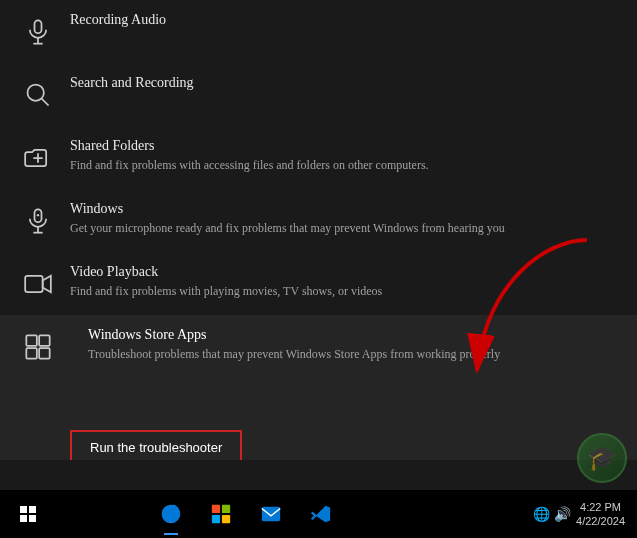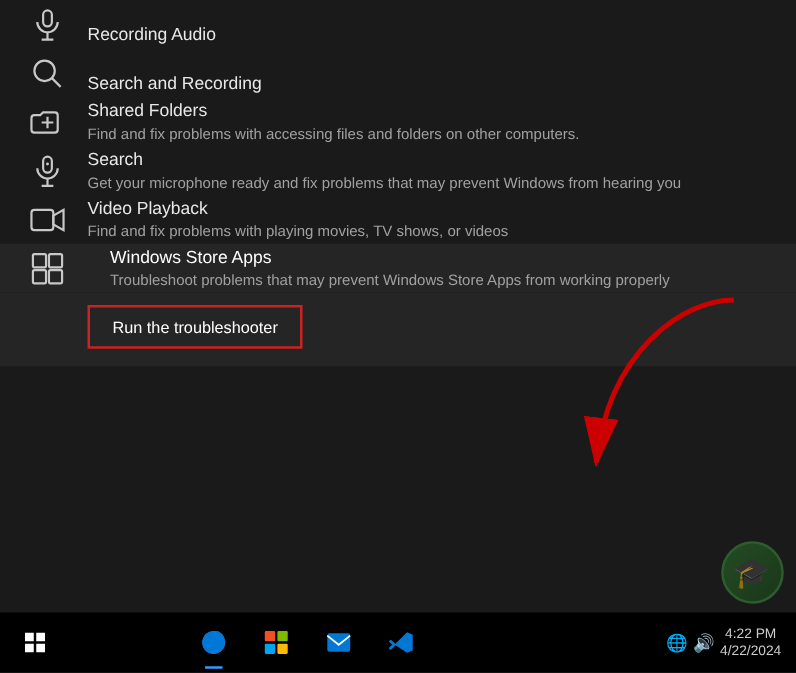--- a/index.html
+++ b/index.html
@@ -15,24 +15,25 @@
 
     .main-content {
       width: 100%;
       height: 460px;
       background: #1a1a1a;
       overflow: hidden;
     }
 
     .list-item {
       display: flex;
-      align-items: flex-end;
-      padding: 0 20px;
+      align-items: flex-start;
+      padding: 12px 20px;
       cursor: pointer;
       border-bottom: 1px solid transparent;
+      font-family: Liberation Serif, serif;
     }
 
     .item-icon {
       width: 36px;
       height: 36px;
       min-width: 36px;
       display: flex;
       align-items: center;
       justify-content: center;
       margin-right: 14px;
@@ -81,20 +82,21 @@
     .run-btn {
       display: inline-block;
       padding: 8px 18px;
       border: 2px solid #cc2222;
       background: transparent;
       color: #ffffff;
       font-size: 13px;
       font-family: 'Segoe UI', sans-serif;
       cursor: pointer;
       font-weight: 400;
+      margin-top: 42px;
     }
 
     
     .arrow-container {
       position: absolute;
       top: 230px;
       right: 30px;
       width: 180px;
       height: 180px;
       pointer-events: none;
@@ -235,21 +237,21 @@
     <div class="item-icon">
       <svg viewBox="0 0 24 24">
         <rect x="9" y="2" width="6" height="11" rx="3"></rect>
         <path d="M5 10a7 7 0 0014 0"></path>
         <line x1="12" y1="17" x2="12" y2="22"></line>
         <line x1="8" y1="22" x2="16" y2="22"></line>
         <circle cx="12" cy="7" r="1" fill="#c8c8c8" stroke="none"></circle>
       </svg>
     </div>
     <div class="item-text">
-      <div class="item-title">Search</div>
+      <div class="item-title">Windows</div>
       <div class="item-desc">Get your microphone ready and fix problems that may prevent Windows from hearing you</div>
     </div>
   </div>
 
   <div class="list-item">
     <div class="item-icon">
       <svg viewBox="0 0 24 24">
         <rect x="1" y="5" width="15" height="14" rx="2"></rect>
         <polygon points="16,9 23,5 23,19 16,15"></polygon>
       </svg>

